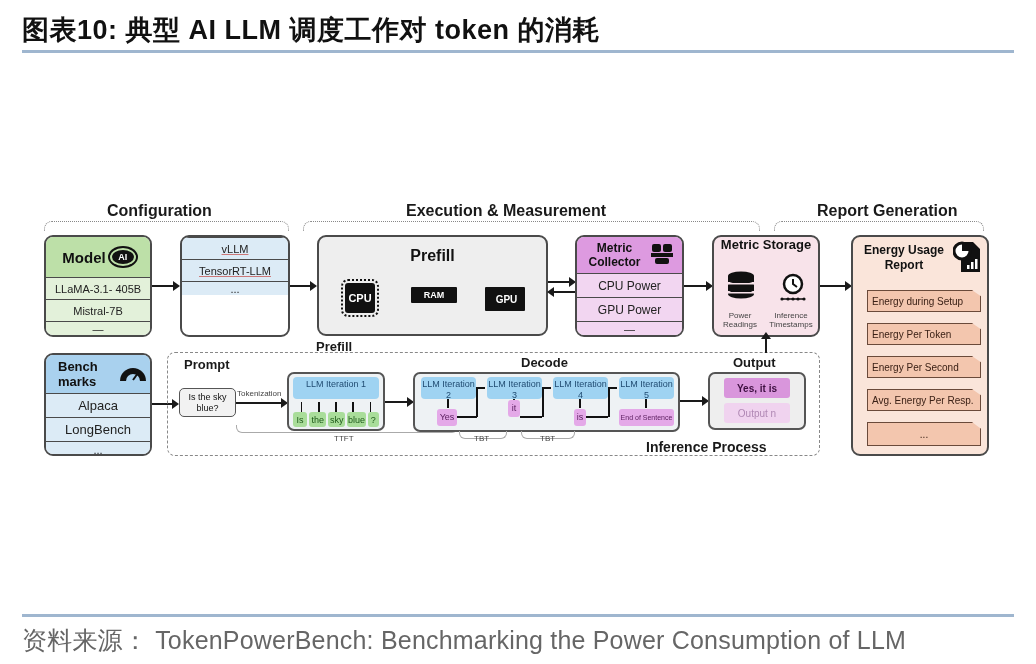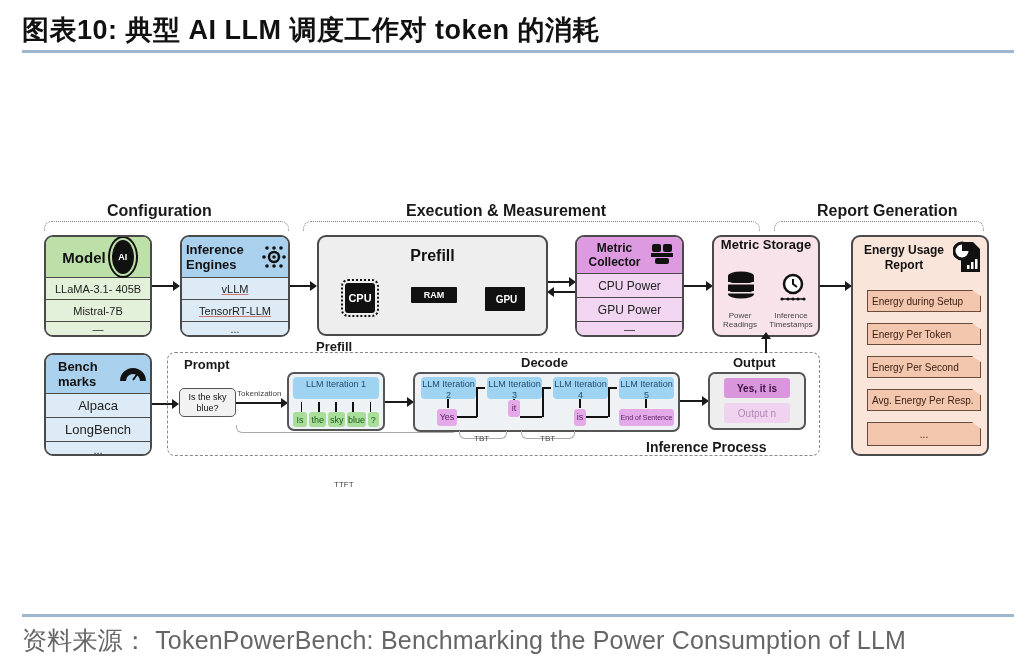--- a/index.html
+++ b/index.html
@@ -52,49 +52,30 @@
 <div class="abs section-label" style="left:107px;top:202px;">Configuration</div>
 <div class="abs brace" style="left:44px;top:221px;width:245px;"></div>
 <div class="abs section-label" style="left:406px;top:202px;">Execution &amp; Measurement</div>
 <div class="abs brace" style="left:303px;top:221px;width:457px;"></div>
 <div class="abs section-label" style="left:817px;top:202px;">Report Generation</div>
 <div class="abs brace" style="left:774px;top:221px;width:210px;"></div>
 
 <div class="abs card green" style="left:44px;top:235px;width:108px;height:102px;">
   <div class="card-head" style="height:40px;font-size:15px;">
     <span>Model</span>
-    <span class="chip-icon" style="width:22px;height:34px;font-size:9px;border-radius:50%;box-shadow:0 0 0 2px #bde0a8, 0 0 0 4px #111;">AI</span>
+    <span class="chip-icon" style="width:22px;height:14px;font-size:9px;border-radius:50%;box-shadow:0 0 0 2px #bde0a8, 0 0 0 4px #111;">AI</span>
   </div>
   <div class="card-row" style="height:22px;">LLaMA-3.1- 405B</div>
   <div class="card-row" style="height:22px;">Mistral-7B</div>
   <div class="card-row" style="height:14px;">—</div>
 </div>
 
 <div class="abs arrow-h" style="left:152px;top:285px;width:26px;"></div>
 
 <div class="abs card blue" style="left:180px;top:235px;width:110px;height:102px;">
-  <div class="card-head" style="height:40px;font-size:13px;line-height:15px;justify-content:flex-start;padding-left:4px;">
-    <span style="width:70px;">Inference Engines</span>
-    <span style="width:24px;height:24px;position:relative;display:inline-block;">
-      <svg width="24" height="24" viewBox="0 0 24 24">
-          <circle cx="12" cy="12" r="5" fill="none" stroke="#111" stroke-width="2.5"></circle>
-          <circle cx="12" cy="12" r="1.8" fill="#111"></circle>
-          <g fill="#111">
-            <circle cx="5" cy="3" r="1.8"></circle>
-            <circle cx="12" cy="3" r="1.8"></circle>
-            <circle cx="19" cy="3" r="1.8"></circle>
-            <circle cx="5" cy="21" r="1.8"></circle>
-            <circle cx="12" cy="21" r="1.8"></circle>
-            <circle cx="19" cy="21" r="1.8"></circle>
-            <circle cx="2" cy="12" r="1.8"></circle>
-            <circle cx="22" cy="12" r="1.8"></circle>
-          </g>
-        </svg>
-    </span>
-  </div>
   <div class="card-row" style="height:22px;text-decoration:underline;text-decoration-color:#c77;">vLLM</div>
   <div class="card-row" style="height:22px;text-decoration:underline;text-decoration-color:#c77;">TensorRT-LLM</div>
   <div class="card-row" style="height:14px;">...</div>
 </div>
 
 <div class="abs arrow-h" style="left:290px;top:285px;width:25px;"></div>
 
 <div class="abs card" style="left:317px;top:235px;width:231px;height:101px;background:#eeeeee;">
   <div class="abs" style="left:0;top:10px;width:227px;text-align:center;font-size:16px;font-weight:bold;">Prefill</div>
   <div class="abs chip-icon" style="left:26px;top:46px;width:30px;height:30px;font-size:11px;outline:2px dotted #111;outline-offset:2px;">CPU</div>
@@ -216,21 +197,21 @@
     <span class="tok-in" style="flex:1;">Is</span>
     <span class="tok-in" style="flex:1.2;">the</span>
     <span class="tok-in" style="flex:1.2;">sky</span>
     <span class="tok-in" style="flex:1.3;">blue</span>
     <span class="tok-in" style="flex:0.8;">?</span>
   </div>
 </div>
 <div class="abs arrow-h" style="left:385px;top:401px;width:27px;"></div>
 
 <div class="abs tbt-brace" style="left:236px;top:425px;width:222px;"></div>
-<div class="abs tiny" style="left:334px;top:434px;margin-top:46px;">TTFT</div>
+<div class="abs tiny" style="left:334px;top:434px;">TTFT</div>
 
 <div class="abs section-label" style="left:521px;top:355px;font-size:13px;">Decode</div>
 <div class="abs" style="left:413px;top:372px;width:267px;height:60px;border:2px solid #555;border-radius:7px;background:#eef2f4;">
   <div class="abs llm" style="left:6px;top:3px;width:55px;height:22px;">LLM Iteration 2</div>
   <div class="abs llm" style="left:72px;top:3px;width:55px;height:22px;">LLM Iteration 3</div>
   <div class="abs llm" style="left:138px;top:3px;width:55px;height:22px;">LLM Iteration 4</div>
   <div class="abs llm" style="left:204px;top:3px;width:55px;height:22px;">LLM Iteration 5</div>
 
   <div class="abs" style="left:32px;top:25px;width:1.5px;height:9px;background:#111;"></div>
   <div class="abs" style="left:98px;top:25px;width:1.5px;height:9px;background:#111;"></div>

